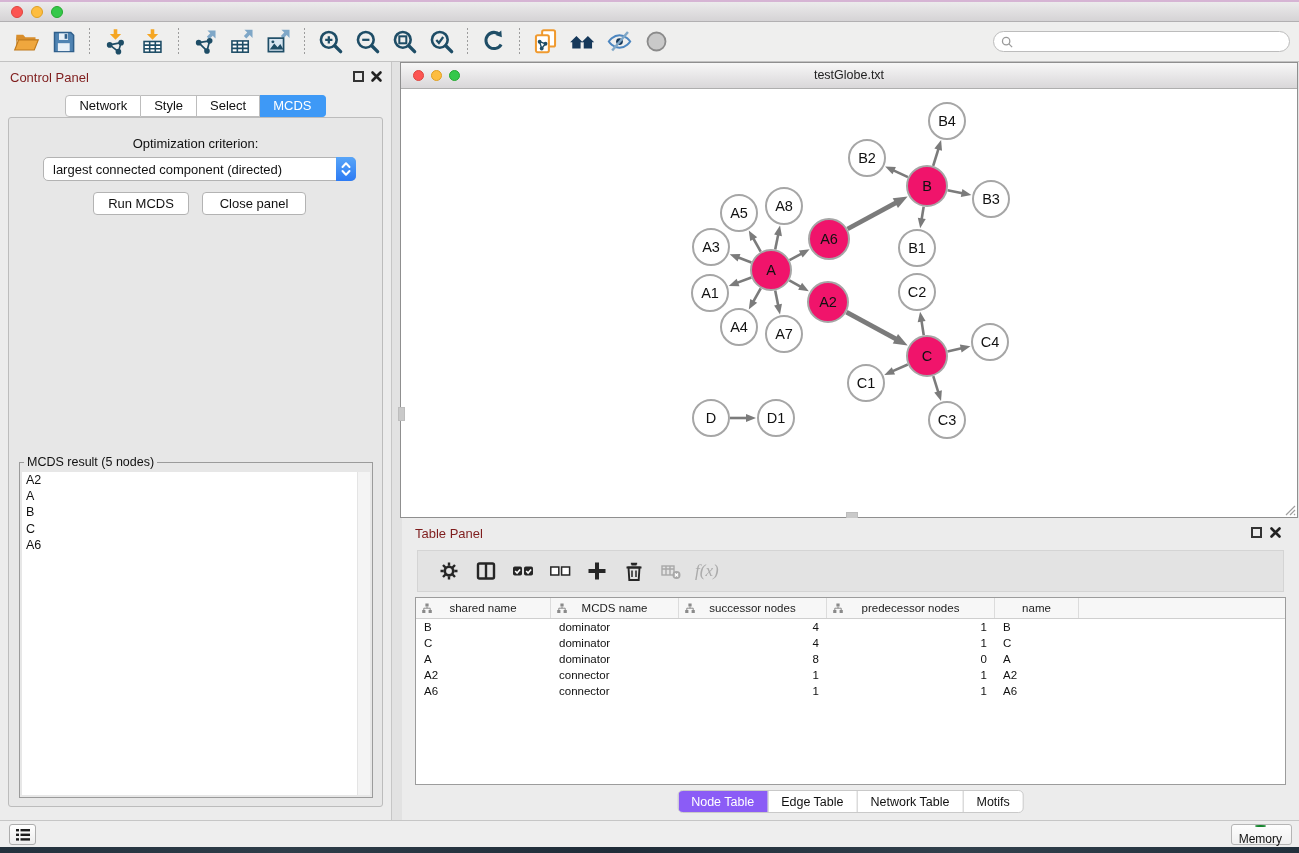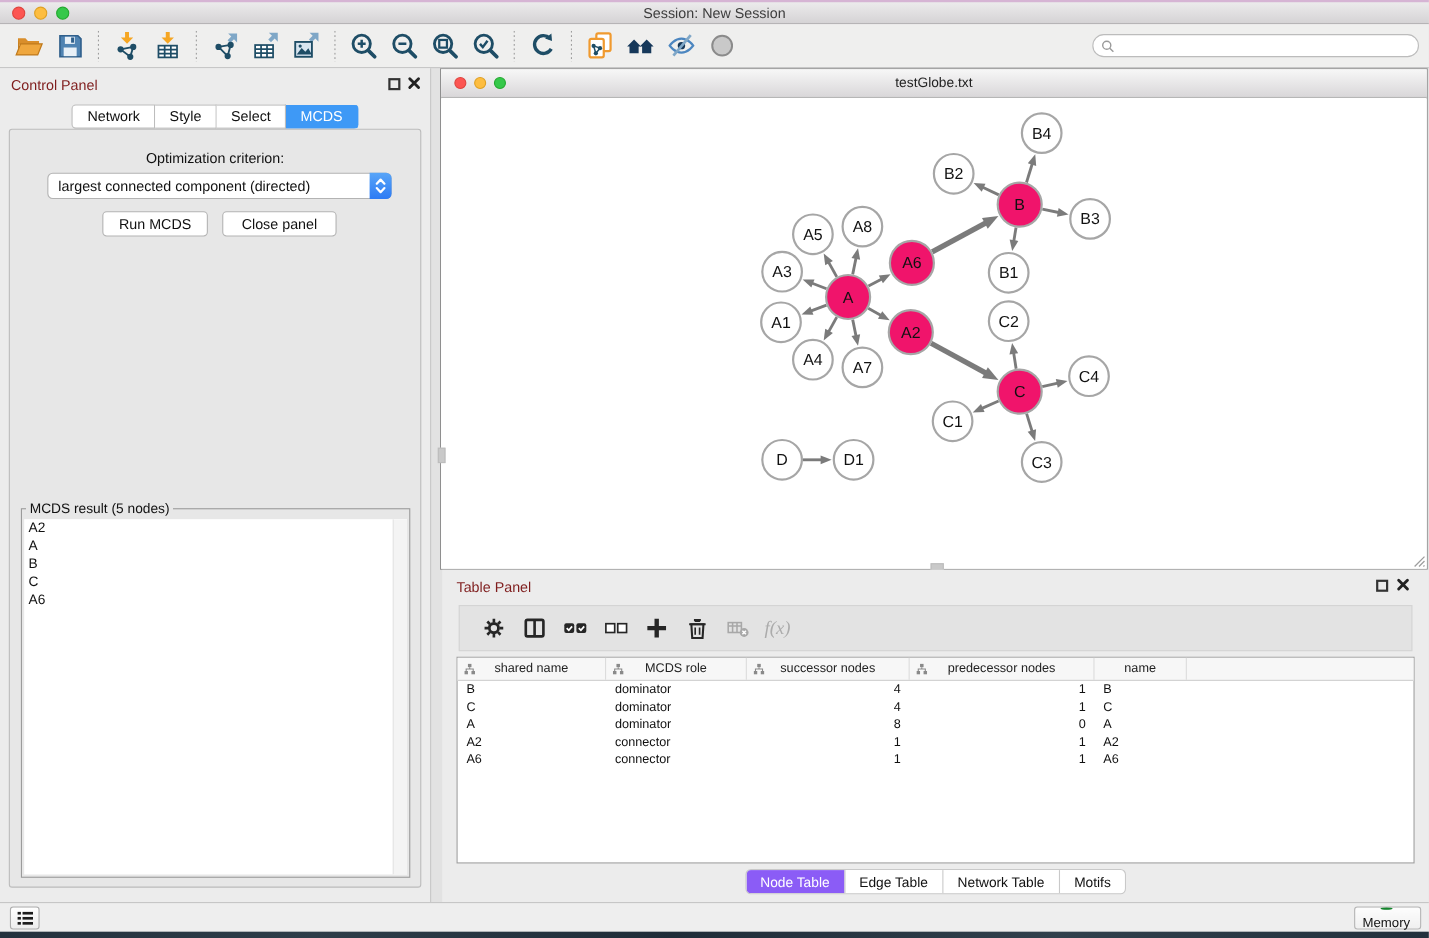--- a/index.html
+++ b/index.html
@@ -110,21 +110,20 @@
 <body>
 
 <div>
 
   <div class="os-titlebar">
     <div class="traffic">
       <span class="light red"></span>
       <span class="light yellow"></span>
       <span class="light green"></span>
     </div>
-    <div class="os-title">Session: New Session</div>
   </div>
 
   <div class="toolbar">
     <span class="tbtn">
         <svg viewBox="0 0 24 24">
       <path d="M3 6h6l2 2.2h9v3H3z" fill="#D98E2B"></path>
           <path d="M3 6v13h2z" fill="#C57F1E"></path>
       <path d="M1.5 19.5l3.6-9H22.5l-3.6 9z" fill="#EFA73E" stroke="#C07A1C" stroke-width="1"></path>
         </svg>
       </span>
@@ -475,21 +474,21 @@
           </div>
           <div class="hcell" style="width: 128px;">
             <svg class="tree-icon" width="10" height="11" viewBox="0 0 10 11">
               <g fill="#8a8a8a">
                 <rect x="3.4" y="0.5" width="3.2" height="3"></rect>
                 <rect x="0.2" y="7" width="3.2" height="3"></rect>
                 <rect x="6.6" y="7" width="3.2" height="3"></rect>
               </g>
               <path d="M5 3.5v1.7M1.8 7V5.2h6.4V7" stroke="#8a8a8a" fill="none"></path>
             </svg>
-            <span>MCDS role</span>
+            <span>MCDS name</span>
           </div>
           <div class="hcell" style="width: 148px;">
             <svg class="tree-icon" width="10" height="11" viewBox="0 0 10 11">
               <g fill="#8a8a8a">
                 <rect x="3.4" y="0.5" width="3.2" height="3"></rect>
                 <rect x="0.2" y="7" width="3.2" height="3"></rect>
                 <rect x="6.6" y="7" width="3.2" height="3"></rect>
               </g>
               <path d="M5 3.5v1.7M1.8 7V5.2h6.4V7" stroke="#8a8a8a" fill="none"></path>
             </svg>

